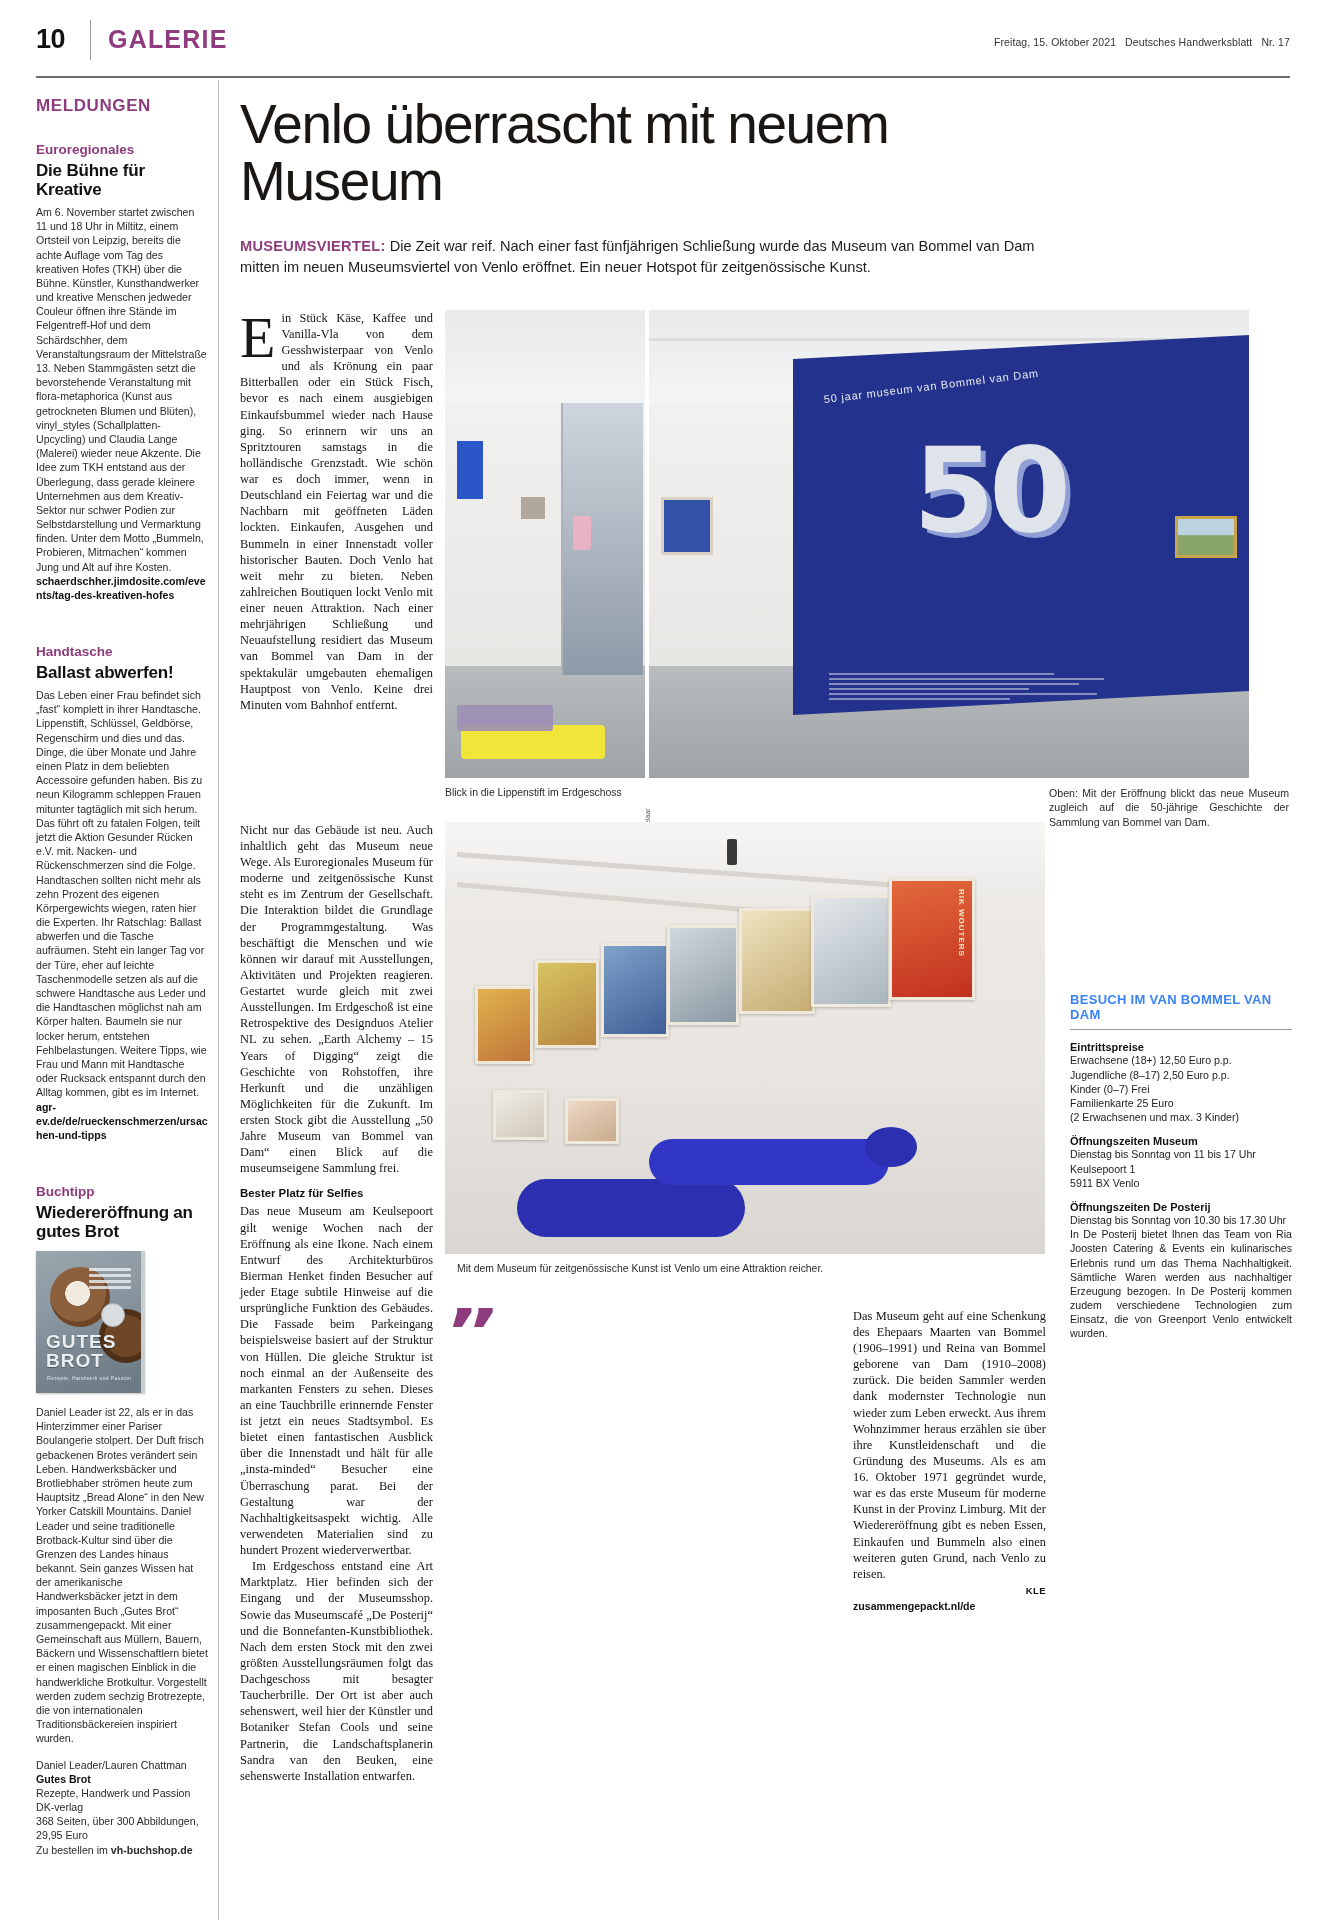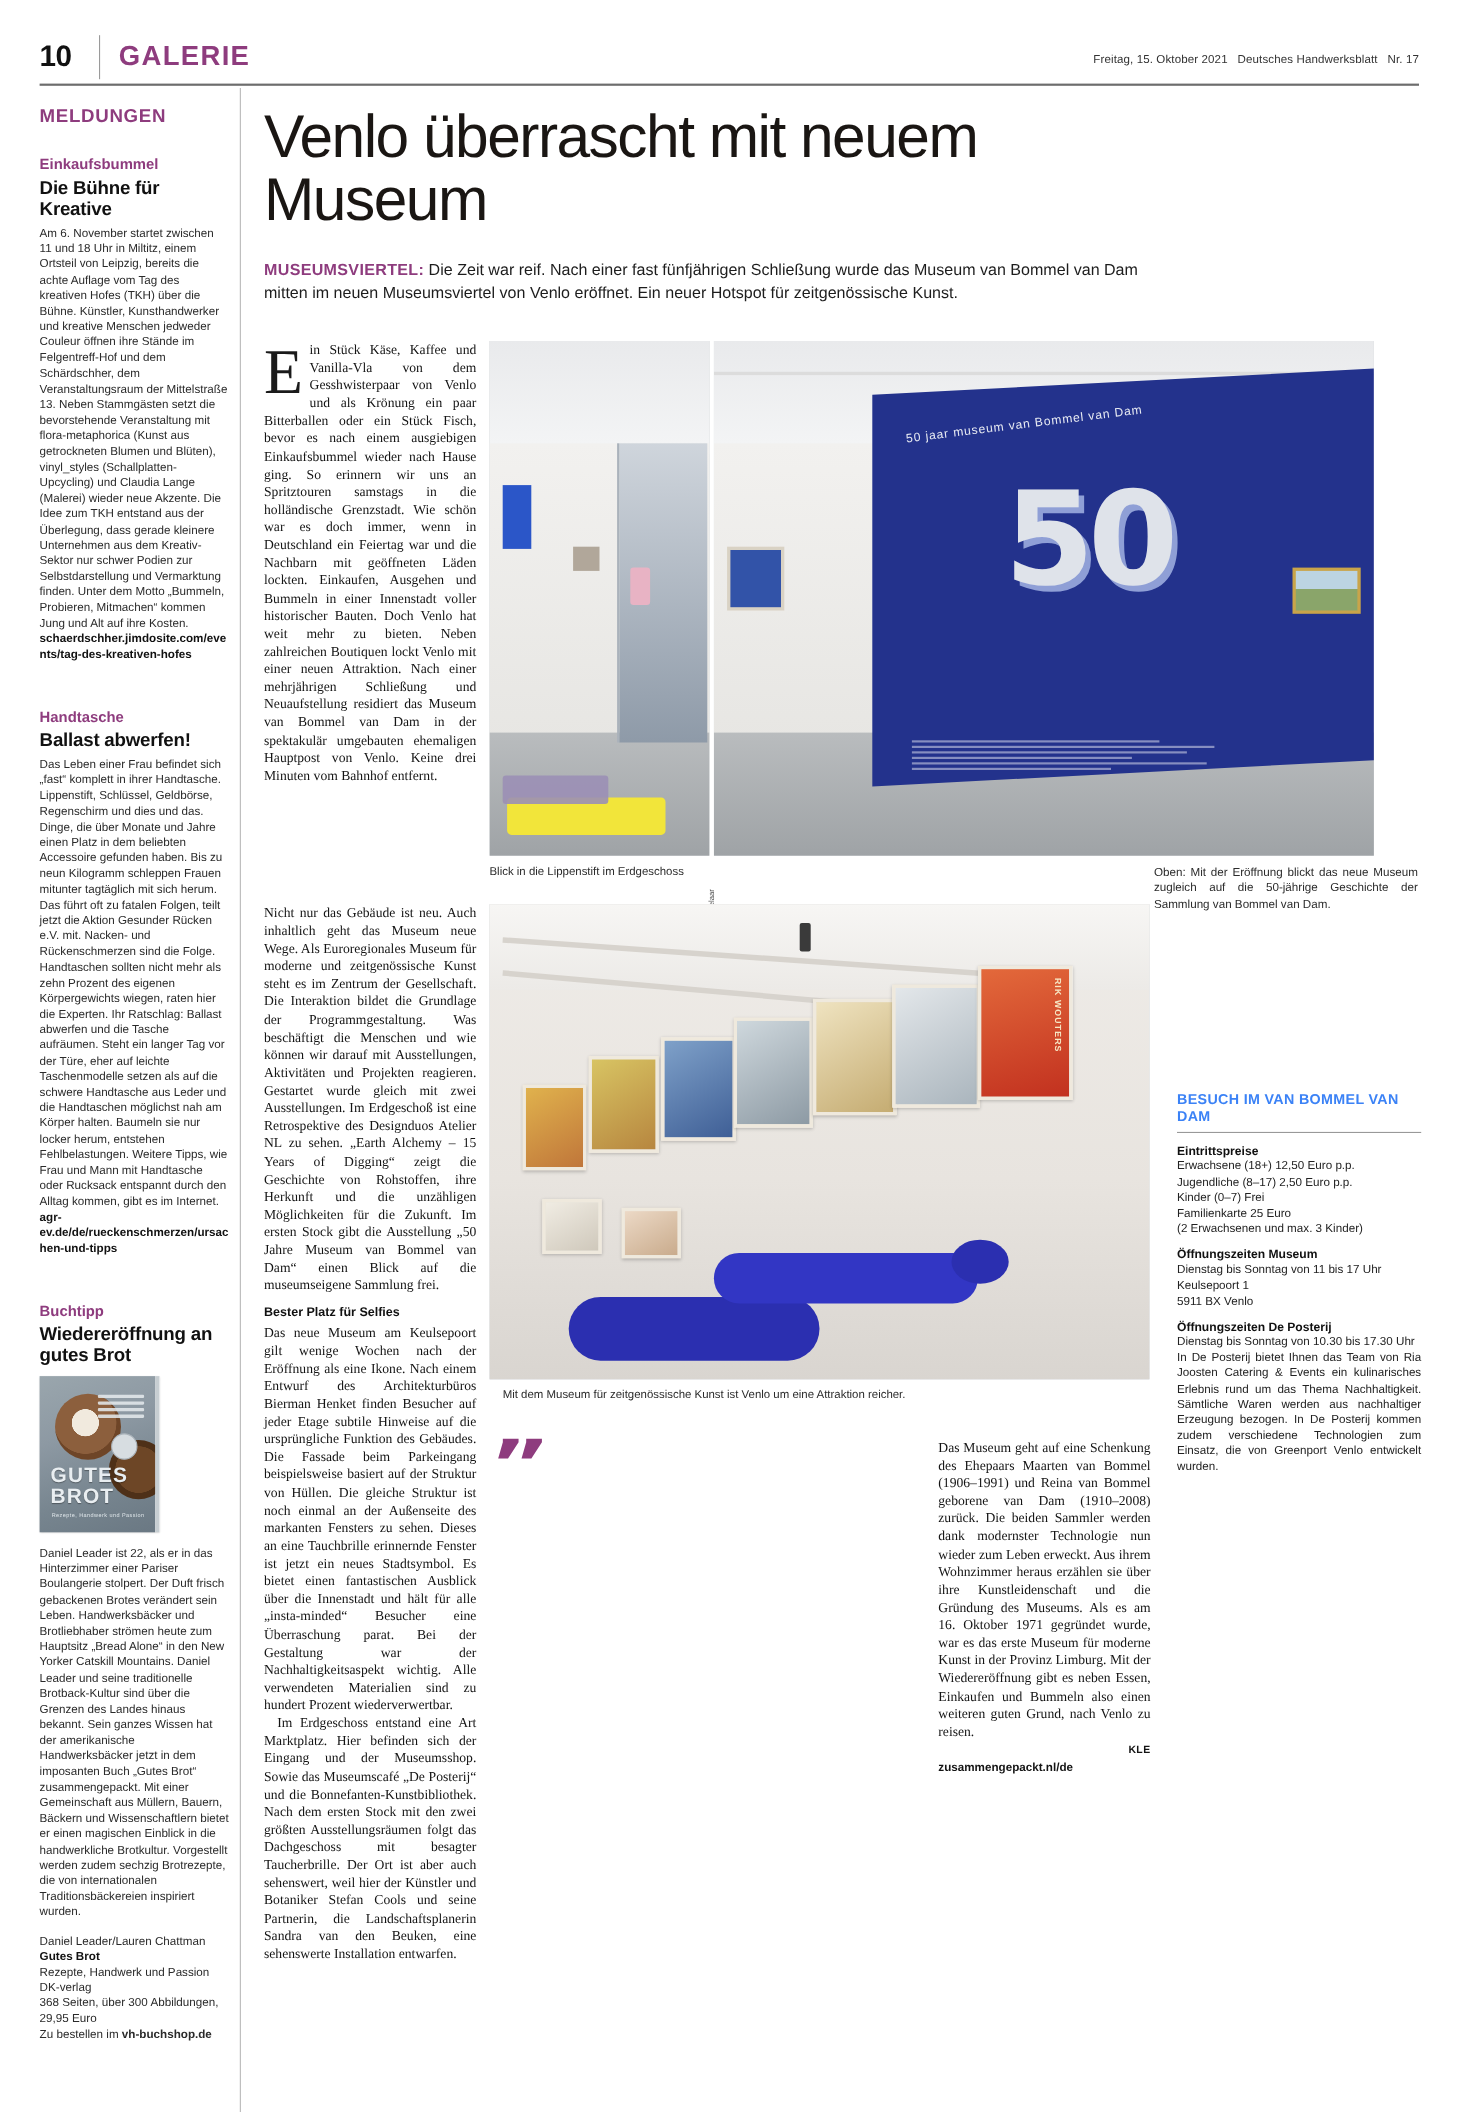--- a/index.html
+++ b/index.html
@@ -7,21 +7,21 @@
     width:1326px;height:1932px;
     background:#ffffff;
     font-family:"Liberation Sans", sans-serif;
     color:#1b1b1b;
     position:relative;
     overflow:hidden;
   }
   .page{position:relative;width:1326px;height:1932px;}
 
   
-  .masthead{position:absolute;left:36px;top:36px;width:1254px;height:40px;}
+  .masthead{position:absolute;left:36px;top:24px;width:1254px;height:40px;}
   .folio{position:absolute;left:0;top:0;font-size:27px;font-weight:bold;letter-spacing:-0.5px;color:#111;}
   .folio-rule{position:absolute;left:54px;top:-4px;width:1px;height:40px;background:#9a9a9a;}
   .section-name{position:absolute;left:72px;top:1px;font-size:25px;font-weight:bold;letter-spacing:1.2px;color:#8e3c7e;}
   .masthead-right{position:absolute;right:0;top:12px;font-size:10.5px;color:#333;letter-spacing:0.1px;white-space:nowrap;}
   .masthead-right span{margin-left:9px;}
   .rule-main{position:absolute;left:36px;top:76px;width:1254px;height:2px;background:#6d6d6d;}
 
   
   .vrule{position:absolute;top:80px;left:218px;width:1px;height:1840px;background:#b8b8b8;}
 
@@ -158,21 +158,21 @@
       <span>Freitag, 15. Oktober 2021</span><span>Deutsches Handwerksblatt</span><span>Nr. 17</span>
     </div>
   </div>
   <div class="rule-main"></div>
   <div class="vrule"></div>
 
   <div class="sidebar">
     <div class="sb-kicker-main">MELDUNGEN</div>
 
     <div class="sb-item">
-      <div class="sb-cat">Einkaufsbummel</div>
+      <div class="sb-cat">Euroregionales</div>
       <div class="sb-title">Die Bühne für Kreative</div>
       <div class="sb-body">Am 6. November startet zwischen 11 und 18 Uhr in Miltitz, einem Ortsteil von Leipzig, bereits die achte Auflage vom Tag des kreativen Hofes (TKH) über die Bühne. Künstler, Kunsthandwerker und kreative Menschen jedweder Couleur öffnen ihre Stände im Felgentreff-Hof und dem Schärdschher, dem Veranstaltungsraum der Mittelstraße 13. Neben Stammgästen setzt die bevorstehende Veranstaltung mit flora-metaphorica (Kunst aus getrockneten Blumen und Blüten), vinyl_styles (Schallplatten-Upcycling) und Claudia Lange (Malerei) wieder neue Akzente. Die Idee zum TKH entstand aus der Überlegung, dass gerade kleinere Unternehmen aus dem Kreativ-Sektor nur schwer Podien zur Selbstdarstellung und Vermarktung finden. Unter dem Motto „Bummeln, Probieren, Mitmachen“ kommen Jung und Alt auf ihre Kosten.</div>
       <div class="sb-link">schaerdschher.jimdosite.com/events/tag-des-kreativen-hofes</div>
     </div>
 
     <div class="sb-spacer"></div>
 
     <div class="sb-item">
       <div class="sb-cat">Handtasche</div>
       <div class="sb-title">Ballast abwerfen!</div>

